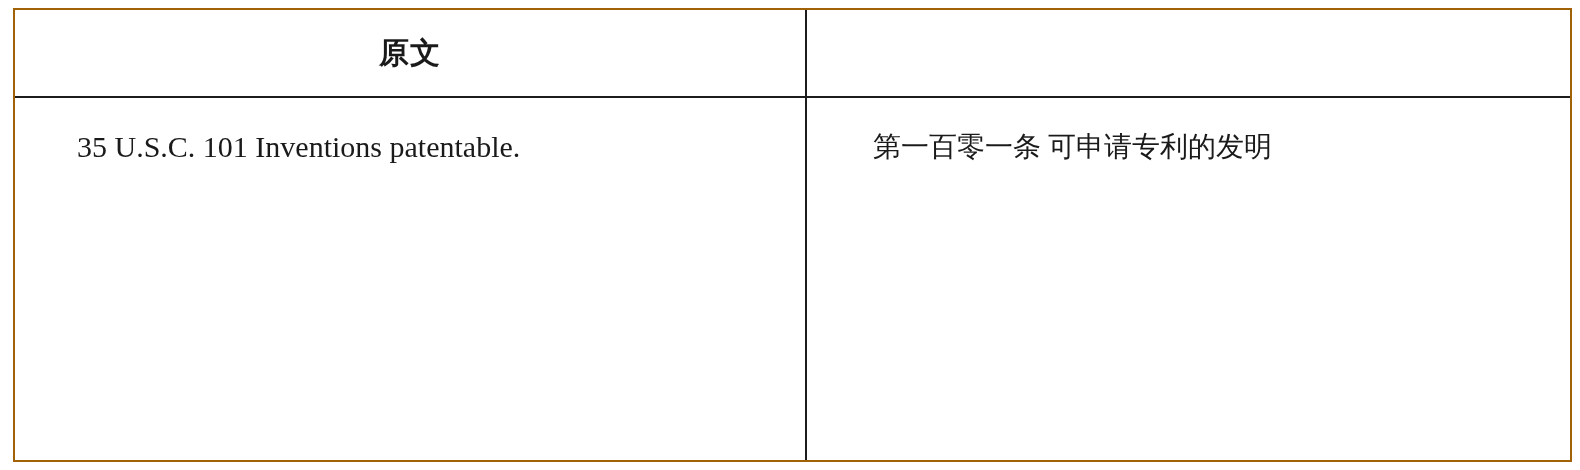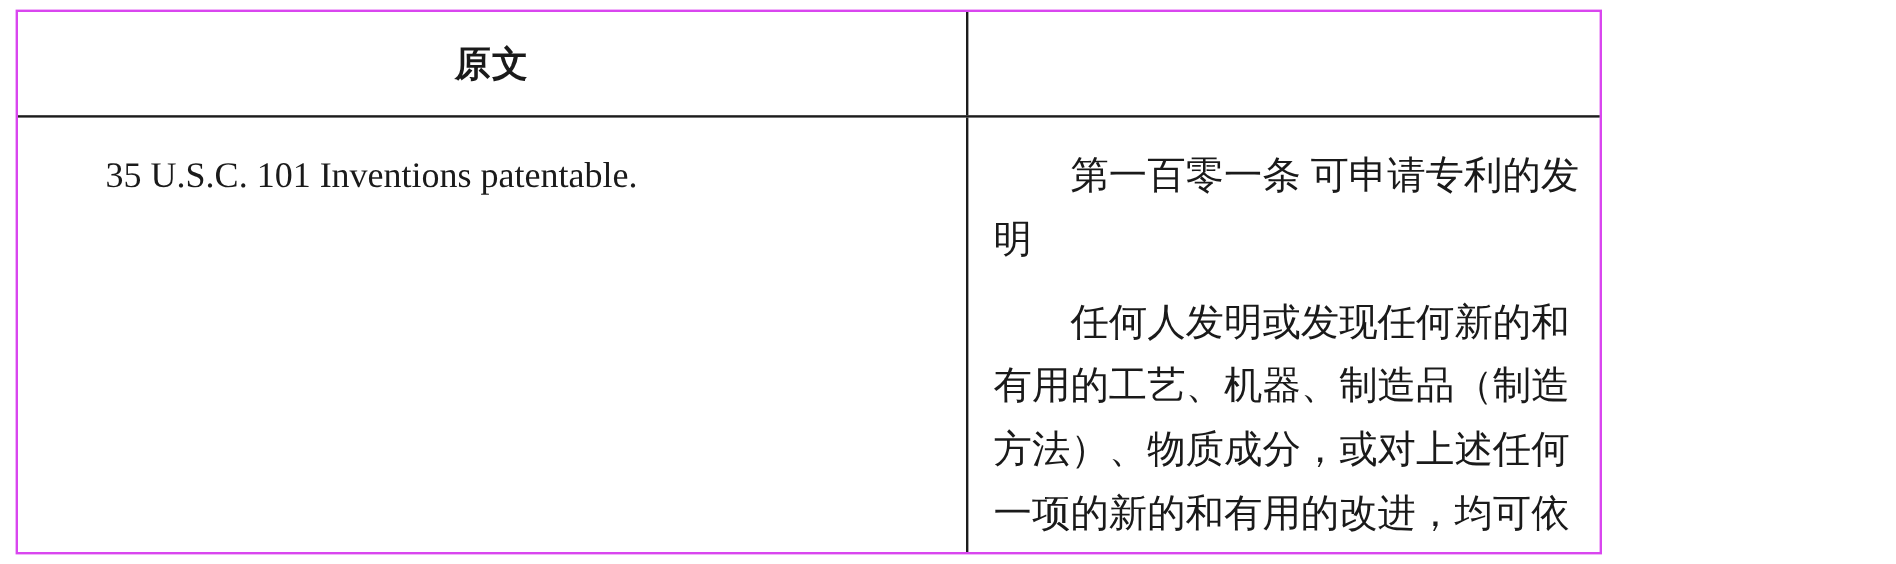--- a/index.html
+++ b/index.html
@@ -13,24 +13,24 @@
     height: 470px;
     background: #ffffff;
     font-family: "Liberation Serif", "DejaVu Serif", serif;
     color: #1a1a1a;
     overflow: hidden;
   }
   .doc-table {
     position: absolute;
     left: 13px;
     top: 8px;
-    width: 1322px;
+    width: 1559px;
     height: 454px;
     box-sizing: border-box;
-    border: 2px solid #d946ef;
+    border: 2px solid #a16207;
     display: flex;
     flex-direction: column;
   }
   .row {
     display: flex;
     width: 100%;
   }
   .header-row {
     flex: 0 0 86px;
     border-bottom: 2px solid #1c1c1c;
@@ -52,58 +52,57 @@
   }
   .header-cell {
     display: flex;
     align-items: center;
     justify-content: center;
     font-weight: bold;
     font-size: 30px;
     letter-spacing: 1px;
   }
   .body-cell {
-    padding: 22px 12px 0 21px;
+    padding: 22px 12px 0 10px;
     overflow: hidden;
   }
   .body-cell p {
     margin: 0;
   }
   .body-cell p + p {
     margin-top: 16px;
   }
   .en-text p {
     font-size: 30px;
     line-height: 53px;
     text-indent: 52px;
   }
   .en-text p.justified {
     text-align: justify;
     text-align-last: left;
   }
   .zh-text p {
-    font-size: 32px;
+    font-size: 28px;
     line-height: 53px;
     text-indent: 2em;
   }
 </style>
 </head>
 <body>
 
 <div class="page">
   <div class="doc-table">
 
     <div class="row header-row">
       <div class="cell left header-cell">原文</div>
     </div>
 
     <div class="row body-row">
       <div class="cell left body-cell en-text">
         <p>35 U.S.C. 101 Inventions patentable.</p>
       </div>
       <div class="cell right body-cell zh-text">
         <p>第一百零一条 可申请专利的发明</p>
-        <p>任何人发明或发现任何新的和有用的工艺、机器、制造品（制造方法）、物质成分，或对上述任何一项的新的和有用的改进，均可依照本法规定的条件和要求获得专利。</p>
       </div>
     </div>
 
   </div>
 </div>
 
 </body></html>

